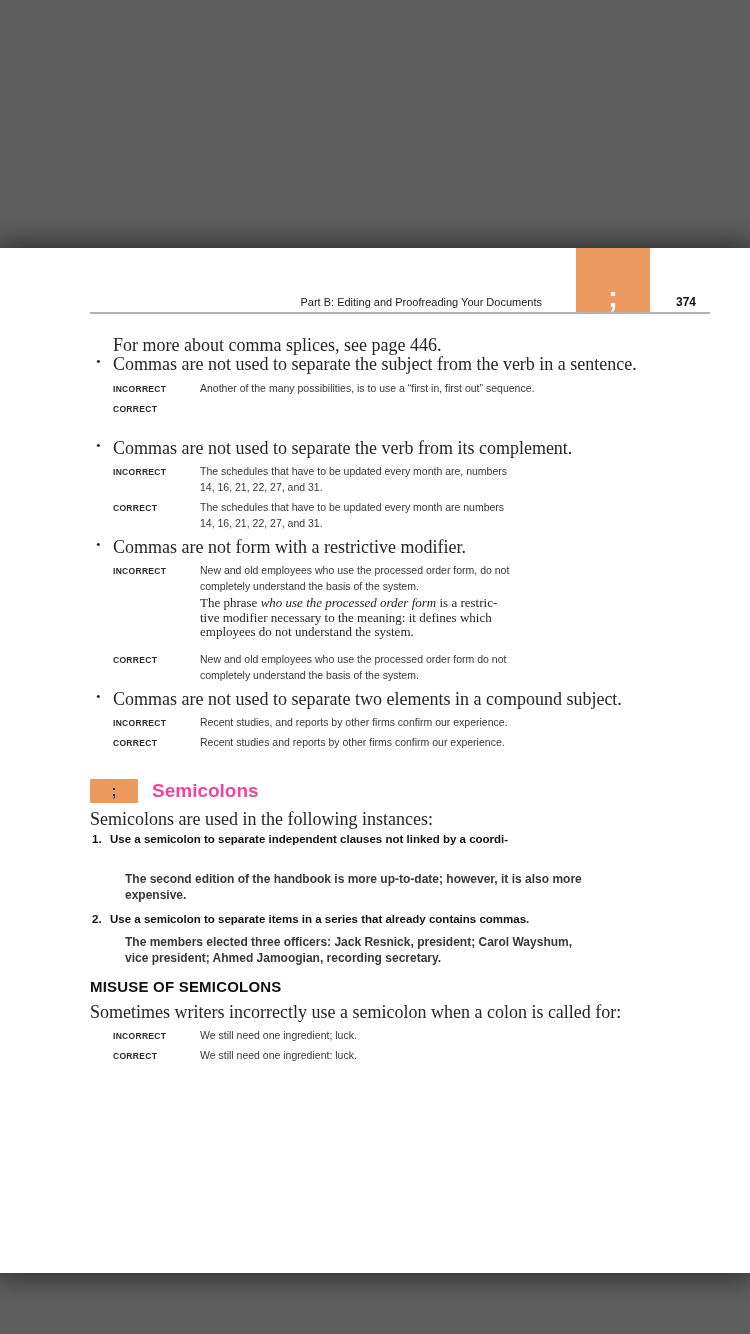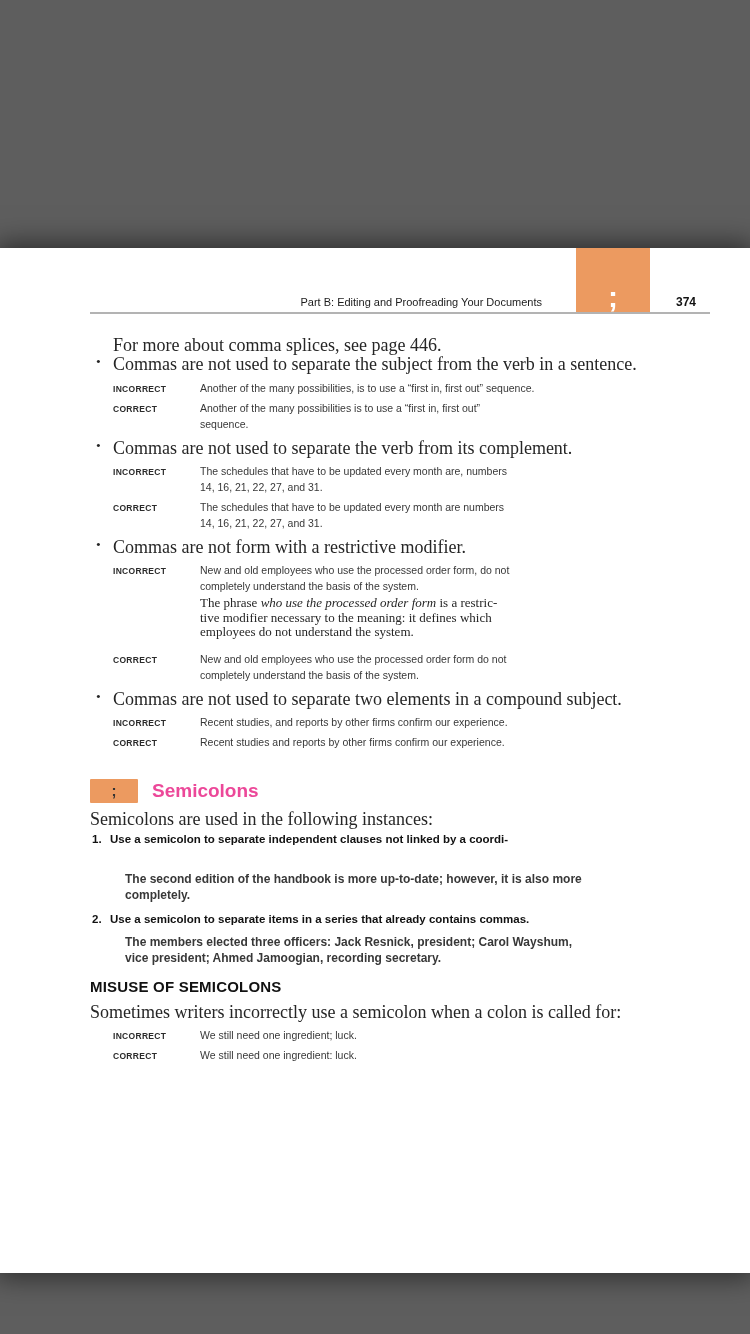--- a/index.html
+++ b/index.html
@@ -87,24 +87,20 @@
       <span class="serif">Commas are not used to separate the subject from the verb in a sentence.</span>
     </div>
     <div class="abs example-row" style="top:133px;">
       <div class="ex-label">INCORRECT</div>
       <div class="ex-text">
         <div>Another of the many possibilities, is to use a “first in, first out” sequence.</div>
       </div>
     </div>
     <div class="abs example-row" style="top:153px;">
       <div class="ex-label">CORRECT</div>
-      <div class="ex-text">
-        <div>Another of the many possibilities is to use a “first in, first out”</div>
-        <div>sequence.</div>
-      </div>
     </div>
 
     <div class="abs bullet-item" style="top:190px;">
       <span class="bullet-marker">•</span>
       <span class="serif">Commas are not used to separate the verb from its complement.</span>
     </div>
     <div class="abs example-row" style="top:216px;">
       <div class="ex-label">INCORRECT</div>
       <div class="ex-text">
         <div>The schedules that have to be updated every month are, numbers</div>
@@ -169,21 +165,21 @@
     <div class="abs serif" style="left:90px;top:561px;">Semicolons are used in the following instances:</div>
 
     <div class="abs rule-item" style="top:583px;">
       <span class="rule-number">1.</span>
       <div class="rule-text">
         <div>Use a semicolon to separate independent clauses not linked by a coordi-</div>
       </div>
     </div>
     <div class="abs rule-example" style="top:624px;">
       <div>The second edition of the handbook is more up-to-date; however, it is also more</div>
-      <div>completely.</div>
+      <div>expensive.</div>
     </div>
 
     <div class="abs rule-item" style="top:663px;">
       <span class="rule-number">2.</span>
       <div class="rule-text">
         <div>Use a semicolon to separate items in a series that already contains commas.</div>
       </div>
     </div>
     <div class="abs rule-example" style="top:687px;">
       <div>The members elected three officers: Jack Resnick, president; Carol Wayshum,</div>

